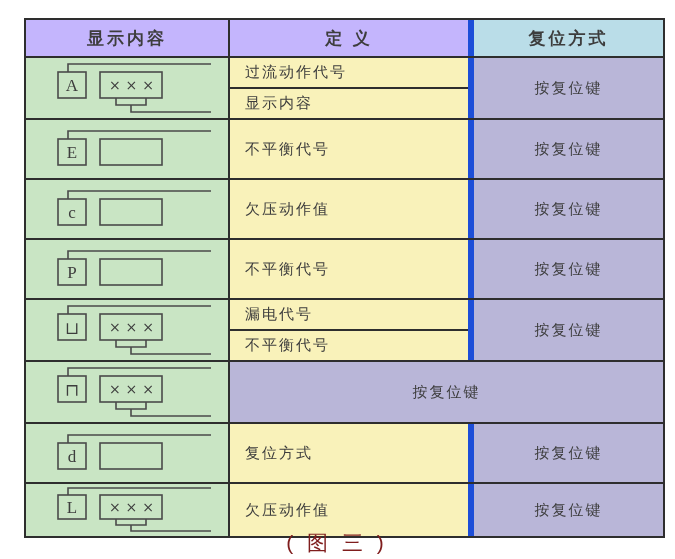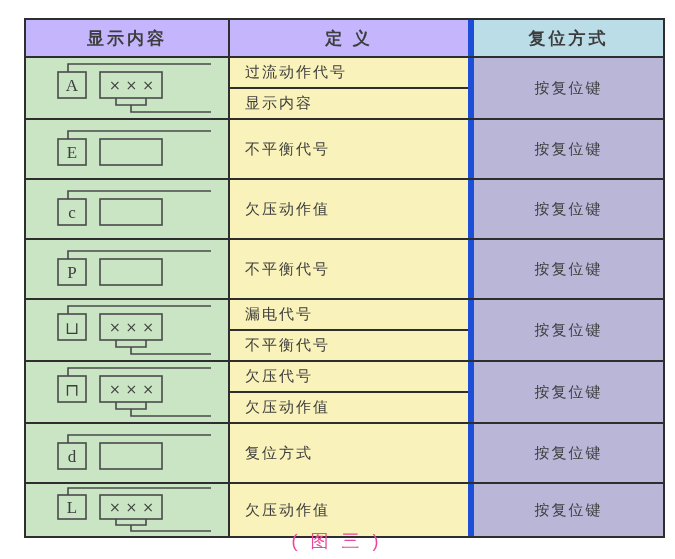--- a/index.html
+++ b/index.html
@@ -36,21 +36,21 @@
   
   .diag{margin-left:30px;display:block;}
   .bx{fill:none;stroke:#4a4a4a;stroke-width:1.6;}
   .ln{fill:none;stroke:#4a4a4a;stroke-width:1.6;}
   .codetext{font-family:"Liberation Serif","DejaVu Serif","DejaVu Sans",serif;
       font-size:17px;fill:#3d3d3d;text-anchor:middle;}
   .xtext{font-family:"DejaVu Sans",sans-serif;font-size:14px;letter-spacing:5px;
       fill:#3d3d3d;text-anchor:middle;}
   .caption{
     position:absolute;left:0;right:1px;top:529px;text-align:center;
-    font-size:18px;letter-spacing:4px;color:#ec4899;
+    font-size:21px;letter-spacing:4px;color:#7f1d1d;
   }
 </style>
 </head>
 <body>
 
 <div class="page">
 
   <div class="tbl">
 
     <div class="trow hrow">
@@ -144,24 +144,20 @@
       <div class="cell c1">
         <svg class="diag" width="158" height="56" viewBox="0 0 158 56">
           <path class="ln" d="M12 12 V4 H155"></path>
           <rect class="bx" x="2" y="12" width="28" height="26"></rect>
           <rect class="bx" x="44" y="12" width="62" height="26"></rect>
           <path class="ln" d="M60 38 V45 H90 V38 M75 45 V52 H155"></path>
           <text class="codetext" x="16" y="32">⊓</text>
           <text class="xtext" x="78" y="30">×××</text>
         </svg>
       </div>
-      <div class="cell c2 two">
-        <div class="defline">欠压代号</div>
-        <div class="defline">欠压动作值</div>
-      </div>
       <div class="cell c3">按复位键</div>
     </div>
 
     <div class="trow rh58">
       <div class="cell c1">
         <svg class="diag" width="158" height="40" viewBox="0 0 158 40">
           <path class="ln" d="M12 10 V2 H155"></path>
           <rect class="bx" x="2" y="10" width="28" height="26"></rect>
           <rect class="bx" x="44" y="10" width="62" height="26"></rect>
           <text class="codetext" x="16" y="29">d</text>

